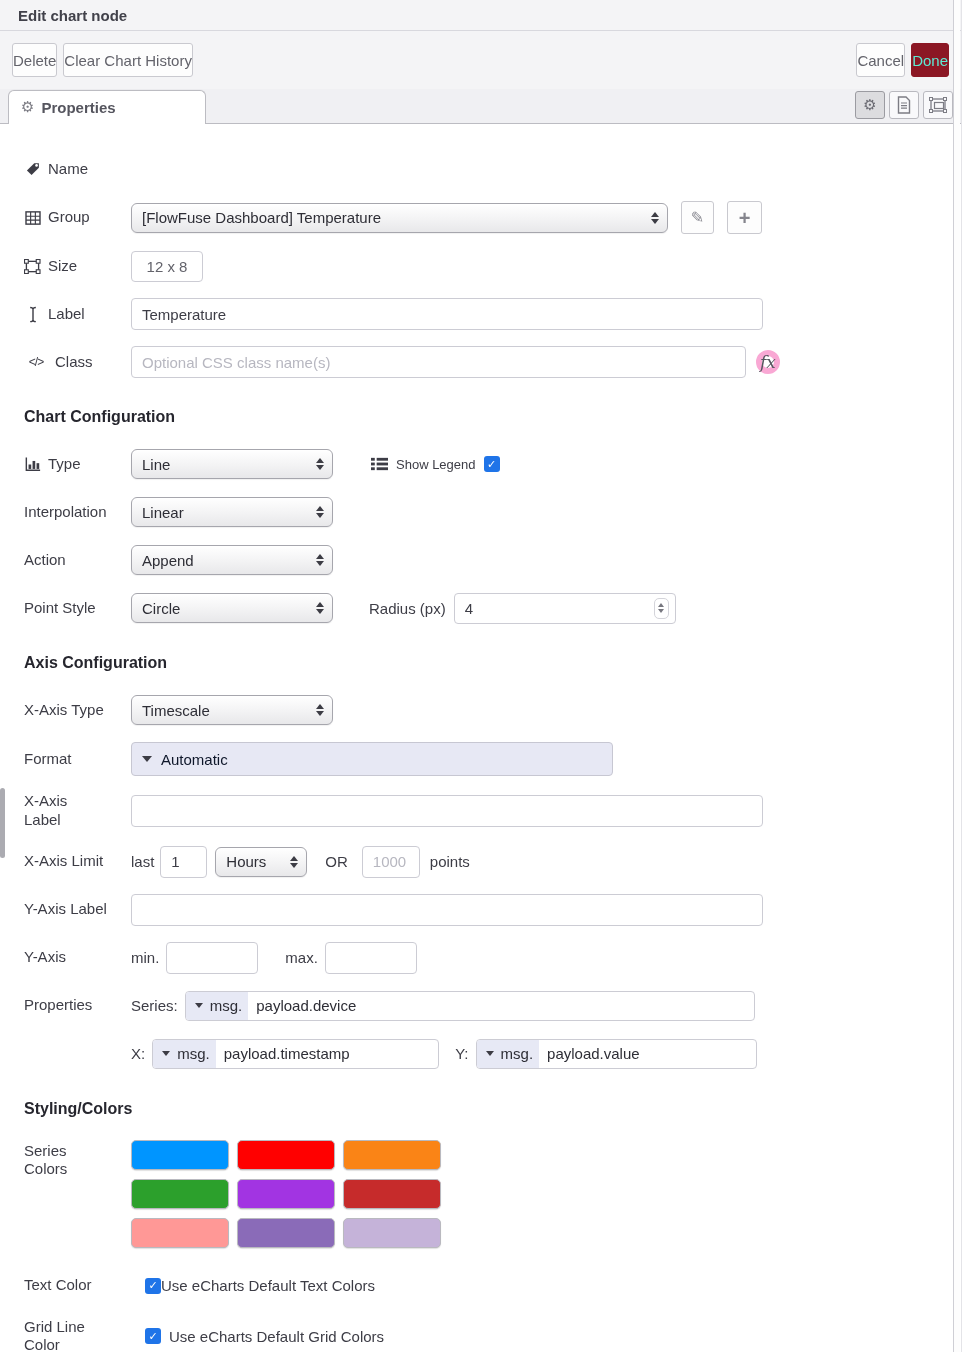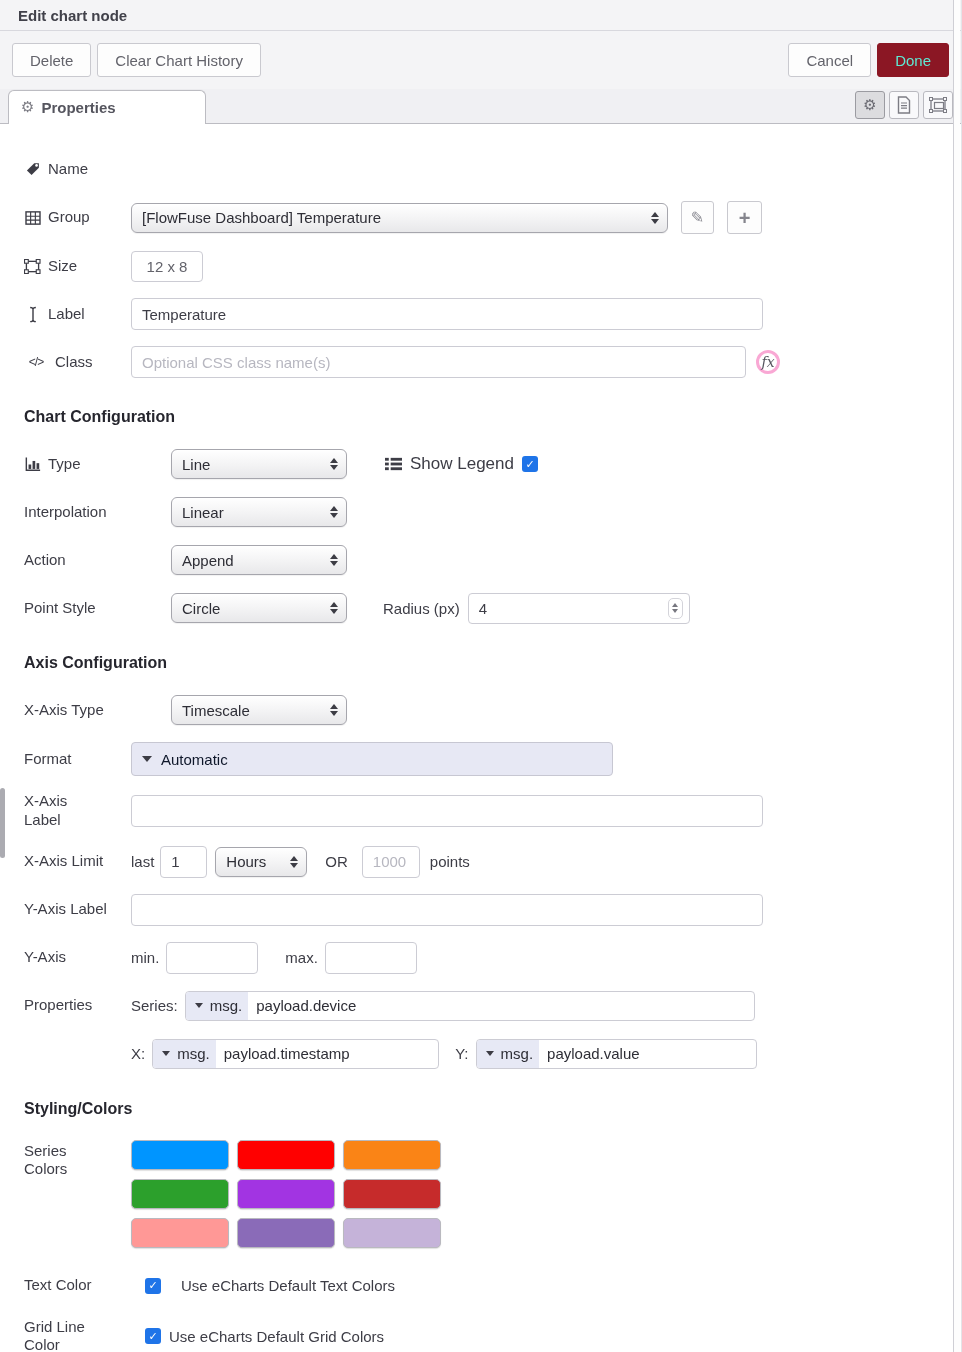--- a/index.html
+++ b/index.html
@@ -11,21 +11,21 @@
   }
   .dialog { width:962px; height:1352px; position:relative; background:#fff; border-right:1px solid #e4e4e8; }
 
   
   .hdr { height:31px; background:#f4f4f6; border-bottom:1px solid #d8d8de; display:flex; align-items:center; padding:0 18px; }
   .hdr-title { font-weight:bold; font-size:15px; color:#41414a; }
 
   
   .toolbar { height:58px; background:#f4f4f6; display:flex; align-items:center; padding:0 12px; }
   .btn {
-    height:34px; padding:0 17px; background:#fdfdfd; border:1px solid #c9c9cf; border-radius:3px;
+    height:34px; padding:0 0; background:#fdfdfd; border:1px solid #c9c9cf; border-radius:3px;
     font-size:15px; color:#63636b; display:inline-flex; align-items:center; justify-content:center; cursor:pointer;
     font-family:inherit;
   }
   .btn + .btn { margin-left:6px; }
   .toolbar-spacer { flex:1; }
   .btn-done { background:var(--done-red,#8B1724); border-color:var(--done-red,#8B1724); color:#5eead4; }
 
   
   .tabbar { height:35px; background:#f0f0f3; border-bottom:1px solid #bcbcc2; display:flex; align-items:flex-end; padding:0 8px; position:relative; }
   .tab {
@@ -64,38 +64,38 @@
     background:linear-gradient(180deg,#ffffff 0%,#f4f4f5 50%,#e8e8ea 100%);
     box-shadow:inset 0 1px 0 #fff, 0 1px 1px rgba(0,0,0,0.06);
     display:flex; align-items:center; padding:0 8px 0 10px; font-size:15px; color:#2e2e36;
   }
   .sel-text { flex:1; white-space:nowrap; overflow:hidden; }
   .steppers { display:flex; flex-direction:column; align-items:center; gap:2px; margin-left:6px; }
   .tri-up { width:0; height:0; border-left:4px solid transparent; border-right:4px solid transparent; border-bottom:5px solid #3c3c44; }
   .tri-down { width:0; height:0; border-left:4px solid transparent; border-right:4px solid transparent; border-top:5px solid #3c3c44; }
 
   .w-group { width:537px; }
-  .w-small { width:176px;margin-left:40px; }
+  .w-small { width:202px; }
   .w-hours { width:92px; }
 
   .icon-btn { width:33px; height:33px; border:1px solid #c9c9cf; border-radius:3px; background:#fdfdfd; display:flex; align-items:center; justify-content:center; cursor:pointer; color:#85858d; }
   .pencil-glyph { font-family:"DejaVu Sans",sans-serif; font-size:16px; color:#8a8a92; }
   .plus-glyph { font-size:20px; font-weight:bold; color:#85858d; line-height:1; }
 
   .size-btn { width:72px; height:31px; border:1px solid #ccccd4; border-radius:4px; background:#fff; color:#63636b; font-size:15px; display:flex; align-items:center; justify-content:center; cursor:pointer; }
 
-  .fx-badge { width:24px; height:24px; border:3px solid #f9a8d4; border-radius:50%; display:flex; align-items:center; justify-content:center; margin-left:10px; font-family:"DejaVu Serif",serif; font-style:italic; font-size:14px; color:#55555e; }
+  .fx-badge { width:24px; height:24px; border:6px solid #f9a8d4; border-radius:50%; display:flex; align-items:center; justify-content:center; margin-left:10px; font-family:"DejaVu Serif",serif; font-style:italic; font-size:17px; color:#55555e; }
 
   .heading { font-weight:bold; font-size:16px; color:#26262e; margin:30px 0 22px 0; }
 
   .cb { width:16px; height:16px; border-radius:3px; background:var(--cb-blue,#1a73e8); display:inline-flex; align-items:center; justify-content:center; flex-shrink:0; cursor:pointer; }
   .cb .tick { color:#fff; font-size:11px; font-weight:bold; line-height:1; }
 
   .legend-wrap { display:flex; align-items:center; gap:8px; margin-left:38px; }
-  .legend-text { font-size:17px; color:#3d3d46; }
+  .legend-text { font-size:13px; color:#3d3d46; }
 
   .num-wrap { position:relative; display:flex; align-items:center; }
   .num-spin { position:absolute; right:7px; display:flex; flex-direction:column; align-items:center; gap:2px; width:15px; height:21px; border:1px solid #d4d4da; border-radius:5px; background:#fff; justify-content:center; }
   .num-spin .t { width:0;height:0;border-left:3px solid transparent;border-right:3px solid transparent; }
   .num-spin .t.up { border-bottom:4px solid #77777f; }
   .num-spin .t.dn { border-top:4px solid #77777f; }
 
   .drop {
     height:34px; width:482px; background:#e7e8f4; border:1px solid #c7c7d2; border-radius:4px;
     display:flex; align-items:center; padding:0 10px; gap:9px; cursor:pointer; color:#0f172a; font-size:15px;
@@ -440,21 +440,21 @@
       </div>
     </div>
 
     <div class="row" style="margin-top:22px;">
       <div class="lbl">
         <span>Text Color</span>
       </div>
       <span class="cb" style="margin-left:14px;">
           <span class="tick">✓</span>
         </span>
-      <span style="margin-left:20px;">Use eCharts Default Text Colors</span>
+      <span style="margin-left:0;">Use eCharts Default Text Colors</span>
     </div>
 
     <div class="row">
       <div class="lbl">
         <span class="wrap64">Grid Line Color</span>
       </div>
       <span class="cb" style="margin-left:14px;">
           <span class="tick">✓</span>
         </span>
       <span style="margin-left:8px;">Use eCharts Default Grid Colors</span>

